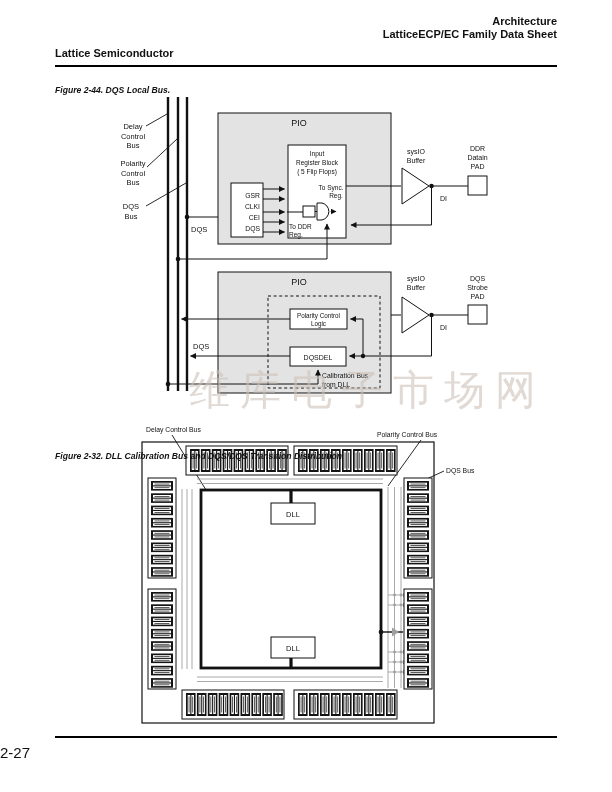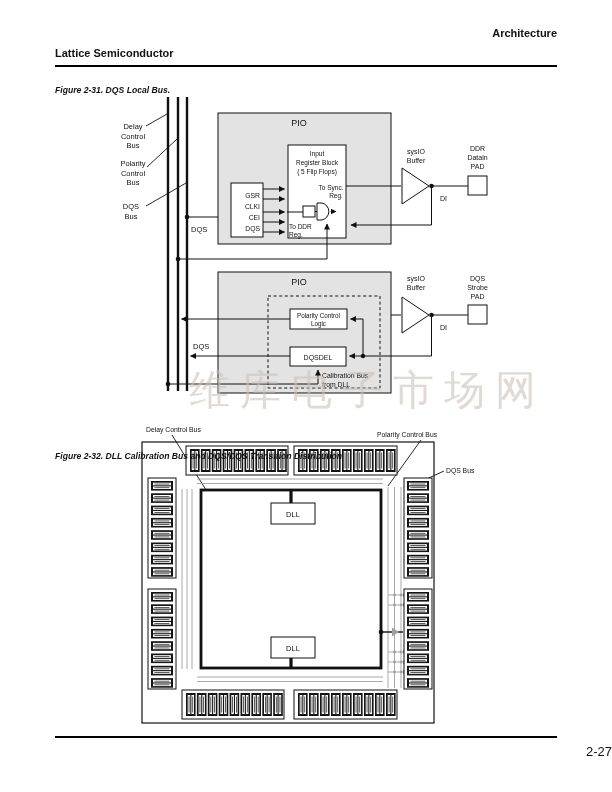--- a/index.html
+++ b/index.html
@@ -2,28 +2,28 @@
 <html><head>
 <meta charset="utf-8">
 <style>
   html,body{margin:0;padding:0;}
   body{
     width:612px;height:792px;position:relative;background:#ffffff;
     font-family:"Liberation Sans",sans-serif;color:#111;overflow:hidden;
   }
   .abs{position:absolute;}
   .hdr-left{left:55px;top:47px;font-size:11px;font-weight:bold;z-index:4;}
-  .hdr-right{right:55px;top:27px;text-align:right;font-size:11px;font-weight:bold;line-height:13px;z-index:4;}
+  .hdr-right{right:55px;top:15px;text-align:right;font-size:11px;font-weight:bold;line-height:13px;z-index:4;}
   .rule{left:55px;width:502px;background:#000;z-index:4;}
   .hdr-rule{top:65px;height:2.2px;}
   .ftr-rule{top:736px;height:2.4px;}
   .caption{left:55px;font-size:8.6px;font-weight:bold;font-style:italic;z-index:4;}
   .cap31{top:85px;}
   .cap32{top:407px;margin-top:44px;}
-  .pagenum{left:0;top:744px;width:612px;text-align:right;font-size:13px;z-index:4;}
+  .pagenum{left:0;top:744px;width:612px;text-align:left;font-size:15px;z-index:4;}
   .watermark{
     left:181px;top:363px;z-index:3;font-size:41px;letter-spacing:10px;
     color:rgba(203,192,184,0.6);white-space:nowrap;z-index:3;margin-left:8px;
   }
   svg{position:absolute;left:0;top:0;z-index:2;}
   .svgt{font-family:"Liberation Sans",sans-serif;fill:#111;}
   .t63{font-size:6.3px;} .t65{font-size:6.5px;} .t68{font-size:6.8px;}
   .t7{font-size:7px;}   .t75{font-size:7.5px;} .t9{font-size:9px;}
   .ln{stroke:#111;stroke-width:1;fill:none;}
   .ln14{stroke:#111;stroke-width:1.4;fill:none;}
@@ -35,24 +35,25 @@
   .dash{fill:none;stroke:#111;stroke-width:1;stroke-dasharray:3,2.6;}
   .dot{fill:#111;stroke:none;}
   .gdot{fill:#9f9f9f;stroke:none;}
 </style>
 </head>
 <body>
 
 <div class="abs hdr-left">Lattice Semiconductor</div>
 <div class="abs hdr-right">
   <div>Architecture</div>
+  <div>LatticeECP/EC Family Data Sheet</div>
 </div>
 <div class="abs rule hdr-rule"></div>
 
-<div class="abs caption cap31">Figure 2-31. DQS Local Bus.</div>
+<div class="abs caption cap31">Figure 2-44. DQS Local Bus.</div>
 <div class="abs caption cap32">Figure 2-32. DLL Calibration Bus and DQS/DQS Transition Distribution</div>
 
 <svg width="612" height="792" viewBox="0 0 612 792">
   <defs>
     <marker id="ar" markerWidth="7" markerHeight="6" refX="5.5" refY="3" orient="auto" markerUnits="userSpaceOnUse">
       <path d="M0,0 L6,3 L0,6 Z" fill="#111"></path>
     </marker>
     <g id="padV">
       <rect width="9.6" height="23" fill="#151515"></rect>
       <rect x="1.7" y="2" width="2.6" height="19" fill="#fff"></rect>

